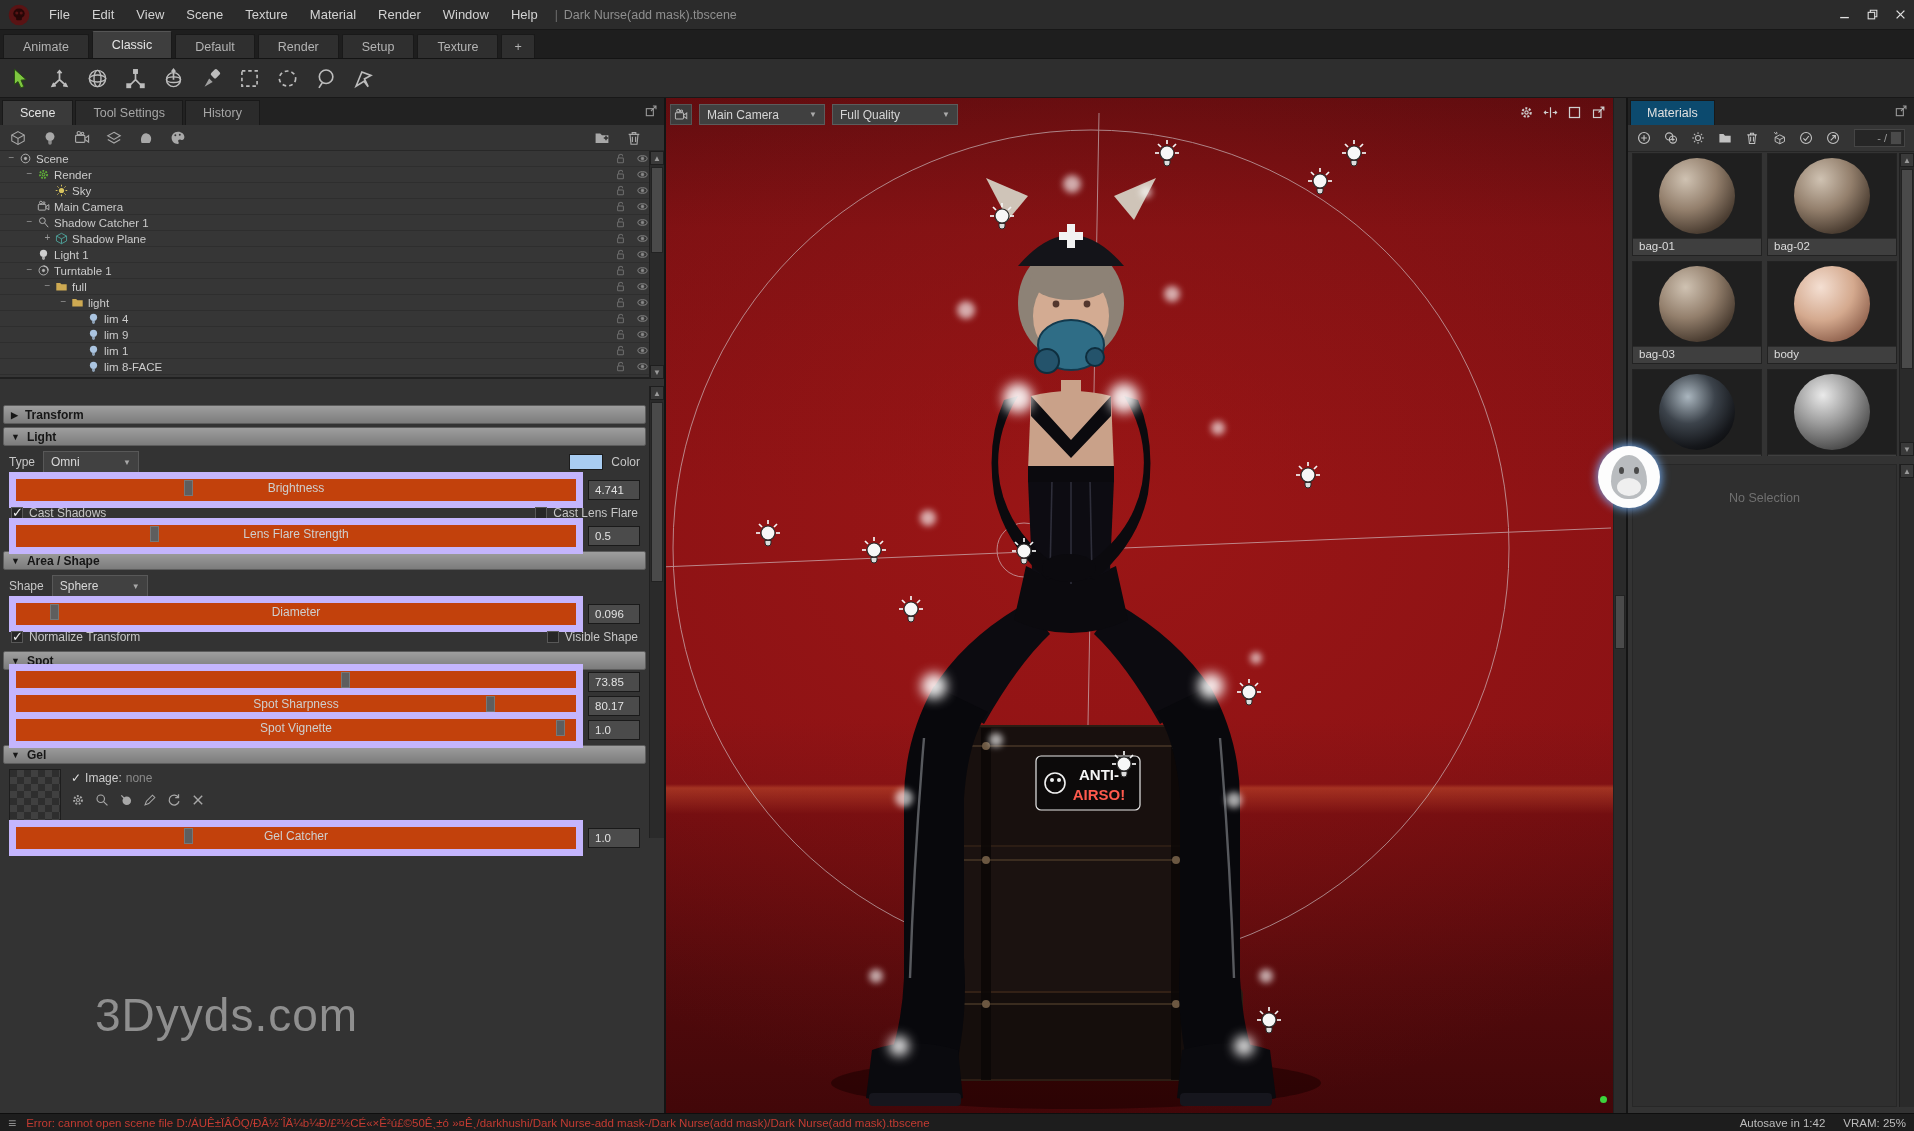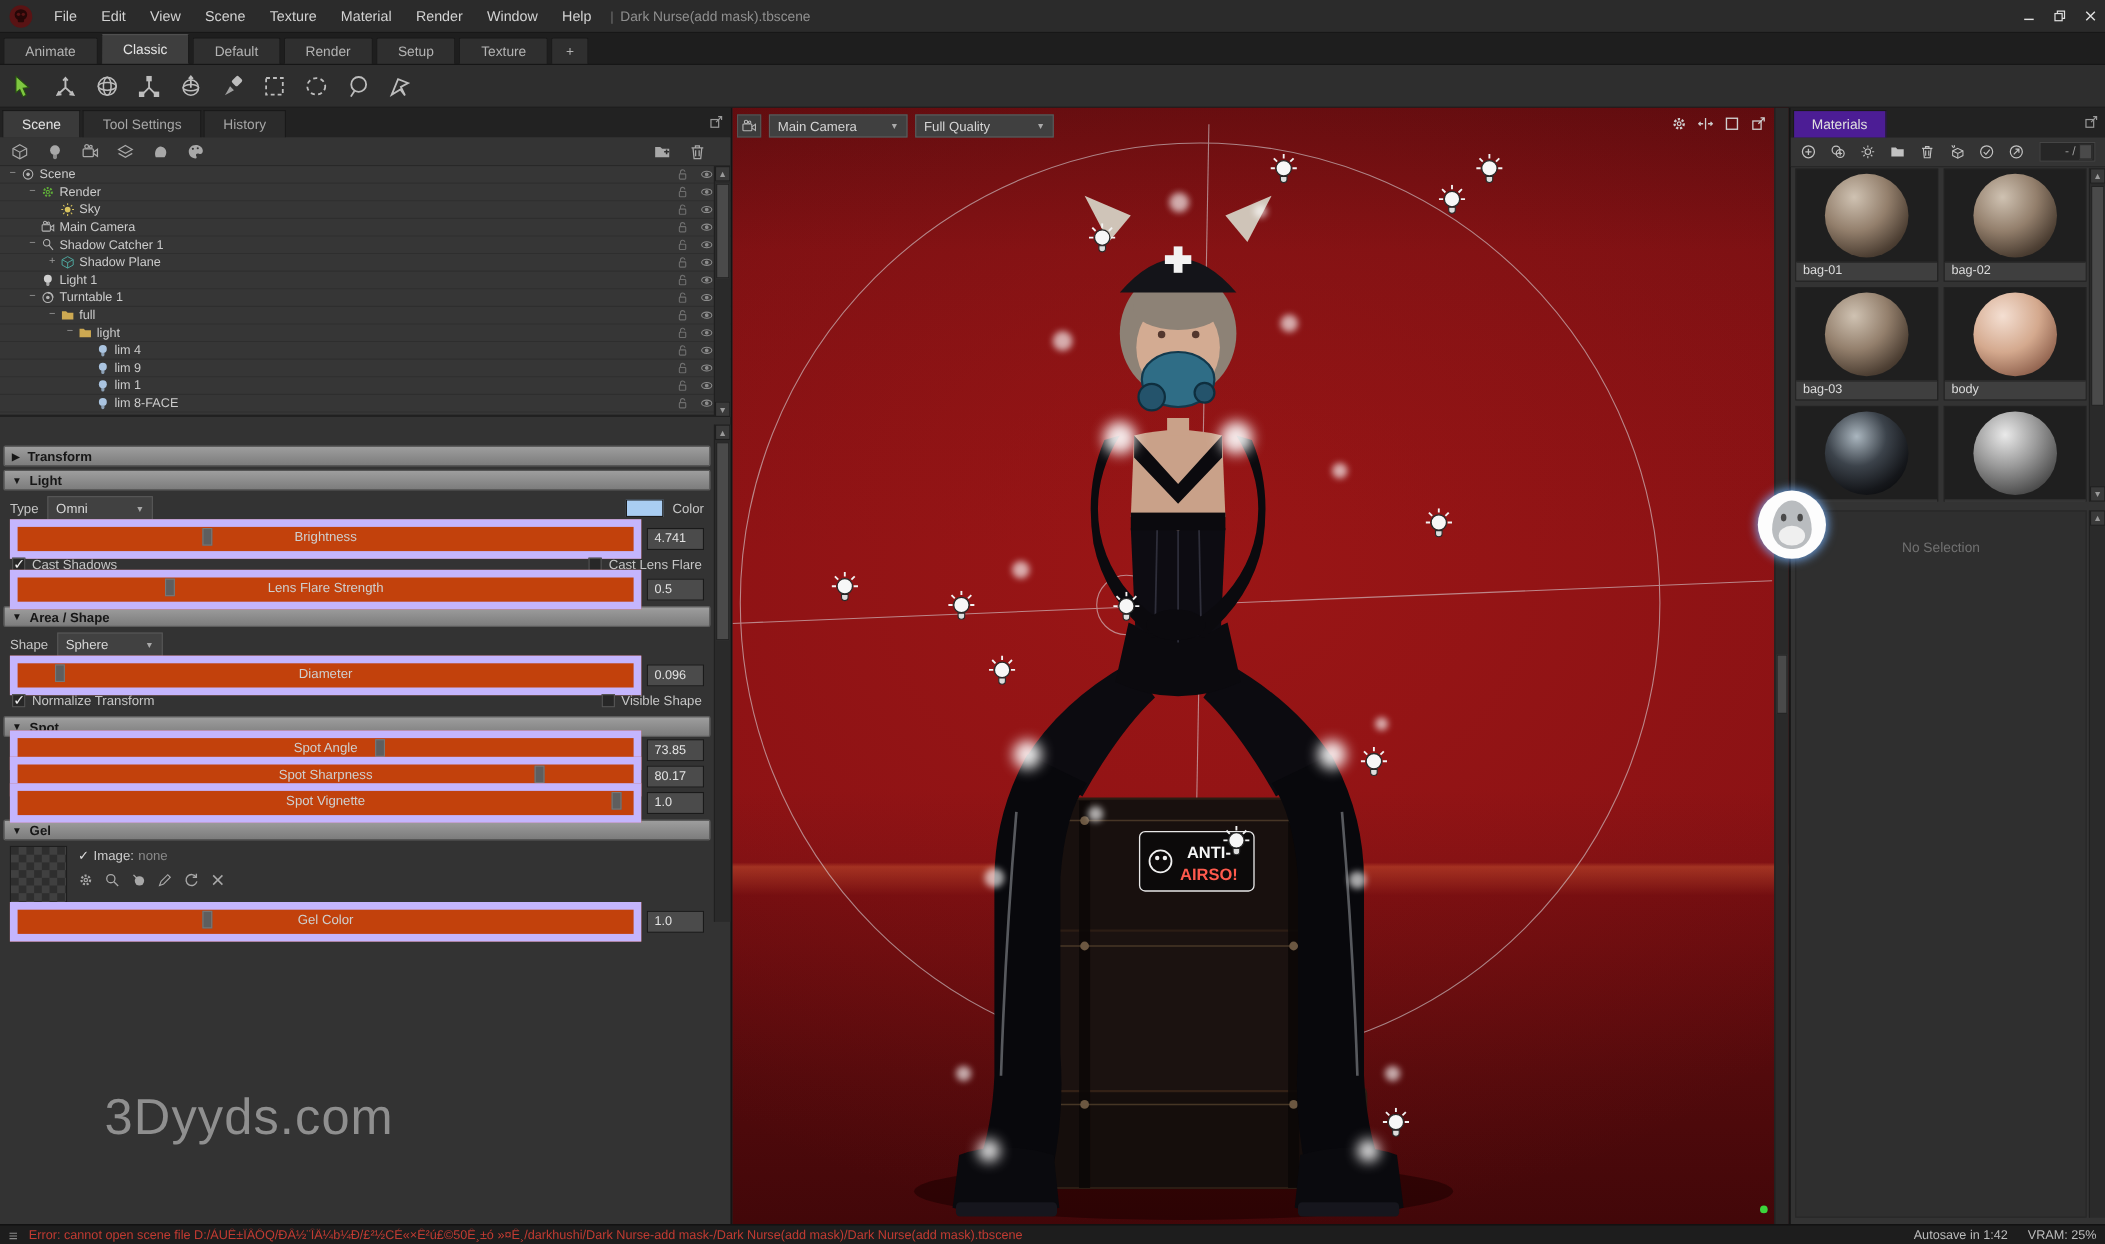--- a/index.html
+++ b/index.html
@@ -101,21 +101,21 @@
   .vpdd{height:21px;width:126px;background:#404040;border:1px solid #5c5c5c;display:flex;align-items:center;justify-content:space-between;padding:0 7px;font-size:12px;color:#d5d5d5}
   .vpdd::after{content:"\25BC";font-size:8px;color:#aaa}
   .vpicons{position:absolute;top:7px;right:20px;display:flex;gap:9px;z-index:5}
   .vpicons .ic{width:15px;height:15px;color:#cfcfcf}
   .vp-svg{position:absolute;inset:0;width:100%;height:100%}
   .vpscroll{top:0;bottom:0}
   .greendot{position:absolute;left:934px;bottom:10px;width:7px;height:7px;border-radius:50%;z-index:6}
 
   
   .mathdr{height:27px;background:#222;display:flex;align-items:flex-end;padding-left:2px;position:relative}
-  .mattab{padding:5px 16px;font-size:12.5px;color:#e0e0e0;background:#4c1d95;border:1px solid #191919;border-bottom:none}
+  .mattab{padding:5px 16px;font-size:12.5px;color:#e0e0e0;background:#0c4a6e;border:1px solid #191919;border-bottom:none}
   .matbar{height:27px;display:flex;align-items:center;gap:13px;padding:0 9px;background:#343434;border-bottom:1px solid #262626}
   .matbar .ic{width:16px;height:16px;color:#c2c2c2}
   .matspin{margin-left:auto;width:58px;height:18px;background:#262626;border:1px solid #454545;color:#9a9a9a;font-size:11px;display:flex;align-items:center;justify-content:flex-end;gap:3px;padding-right:2px}
   .matspin .btn{width:12px;height:14px;background:#4a4a4a;border:1px solid #2a2a2a}
   .matgrid{position:absolute;top:55px;left:4px;right:17px;height:303px;overflow:hidden;display:grid;grid-template-columns:repeat(2,1fr);gap:5px;align-content:start}
   .matcell{background:#2b2b2b;border:1px solid #222}
   .matthumb{height:84px;display:flex;align-items:center;justify-content:center;background:#1f1f1f;overflow:hidden}
   .sphere{width:76px;height:76px;border-radius:50%}
   .s-bag{background:radial-gradient(circle at 35% 28%, #cfc2b2, #937f6c 42%, #4e4034 74%, #221b15)}
   .s-body{background:radial-gradient(circle at 35% 28%, #f4dfd2, #d4a98e 45%, #8e604c 80%, #47291f)}
@@ -734,21 +734,20 @@
           </label>
       </div>
 
       <div class="sechdr">
         <span class="tri open"></span>
         <span>Spot</span>
       </div>
       <div class="slrow">
         <div class="strack">
             <div class="shandle" style="left:58%"></div>
-            <span class="slabel">Spot Angle</span>
           </div>
         <div class="sval">73.85</div>
       </div>
       <div class="slrow">
         <div class="strack">
             <div class="shandle" style="left:84%"></div>
             <span class="slabel">Spot Sharpness</span>
           </div>
         <div class="sval">80.17</div>
       </div>
@@ -790,21 +789,21 @@
               </svg>
             <svg class="ic">
                 <use href="#i-x"></use>
               </svg>
           </div>
         </div>
       </div>
       <div class="slrow">
         <div class="strack">
             <div class="shandle" style="left:30%"></div>
-            <span class="slabel">Gel Color</span>
+            <span class="slabel">Gel Catcher</span>
           </div>
         <div class="sval">1.0</div>
       </div>
     </div>
 
     <div class="sbar" style="top:288px;height:452px">
       <div class="sarrow">▲</div>
       <div class="sthumb" style="top:16px;height:180px"></div>
     </div>
 

